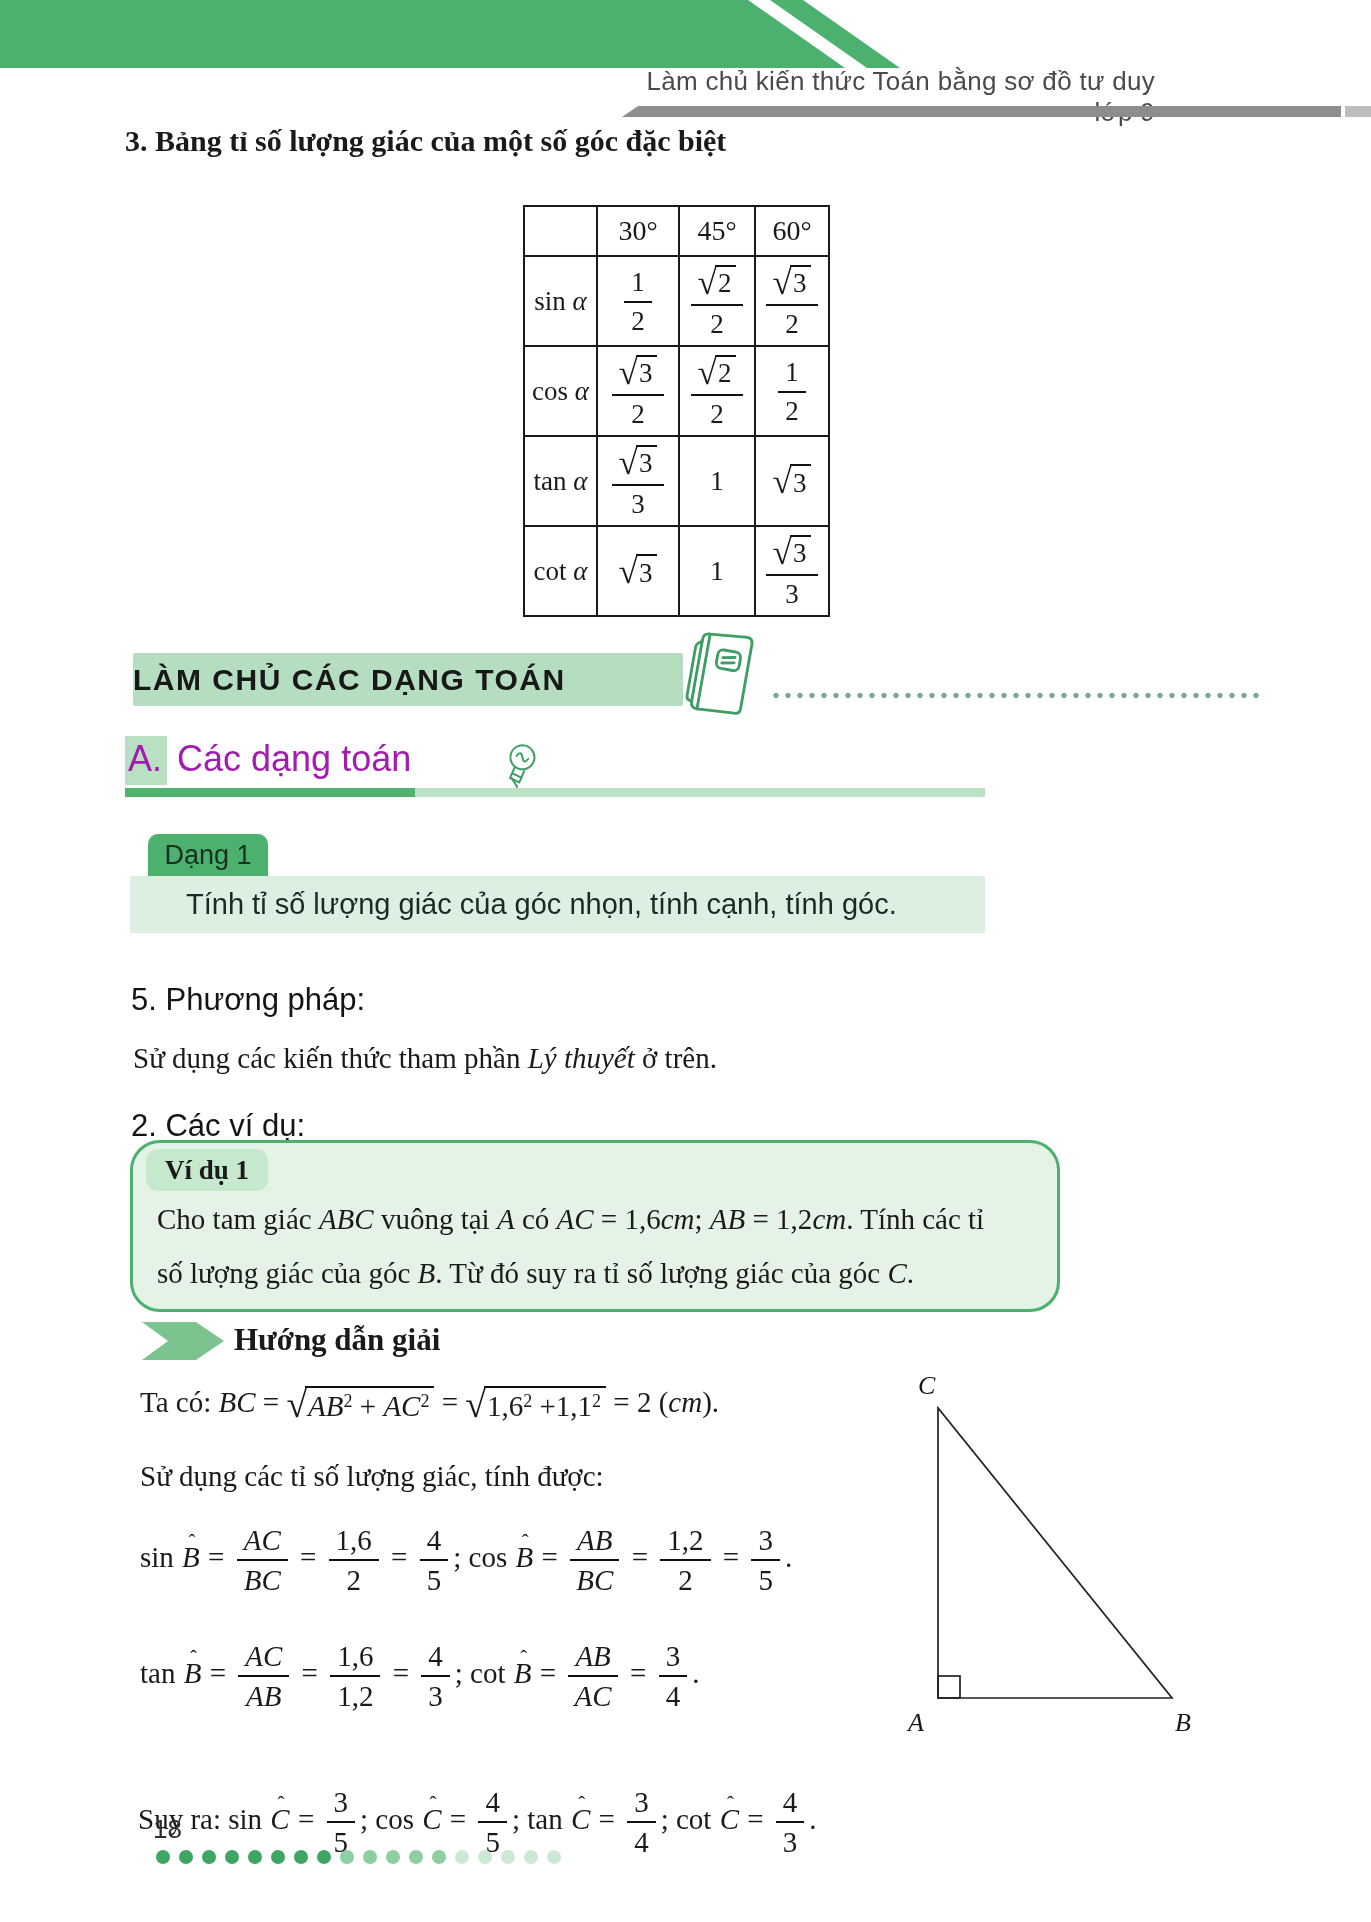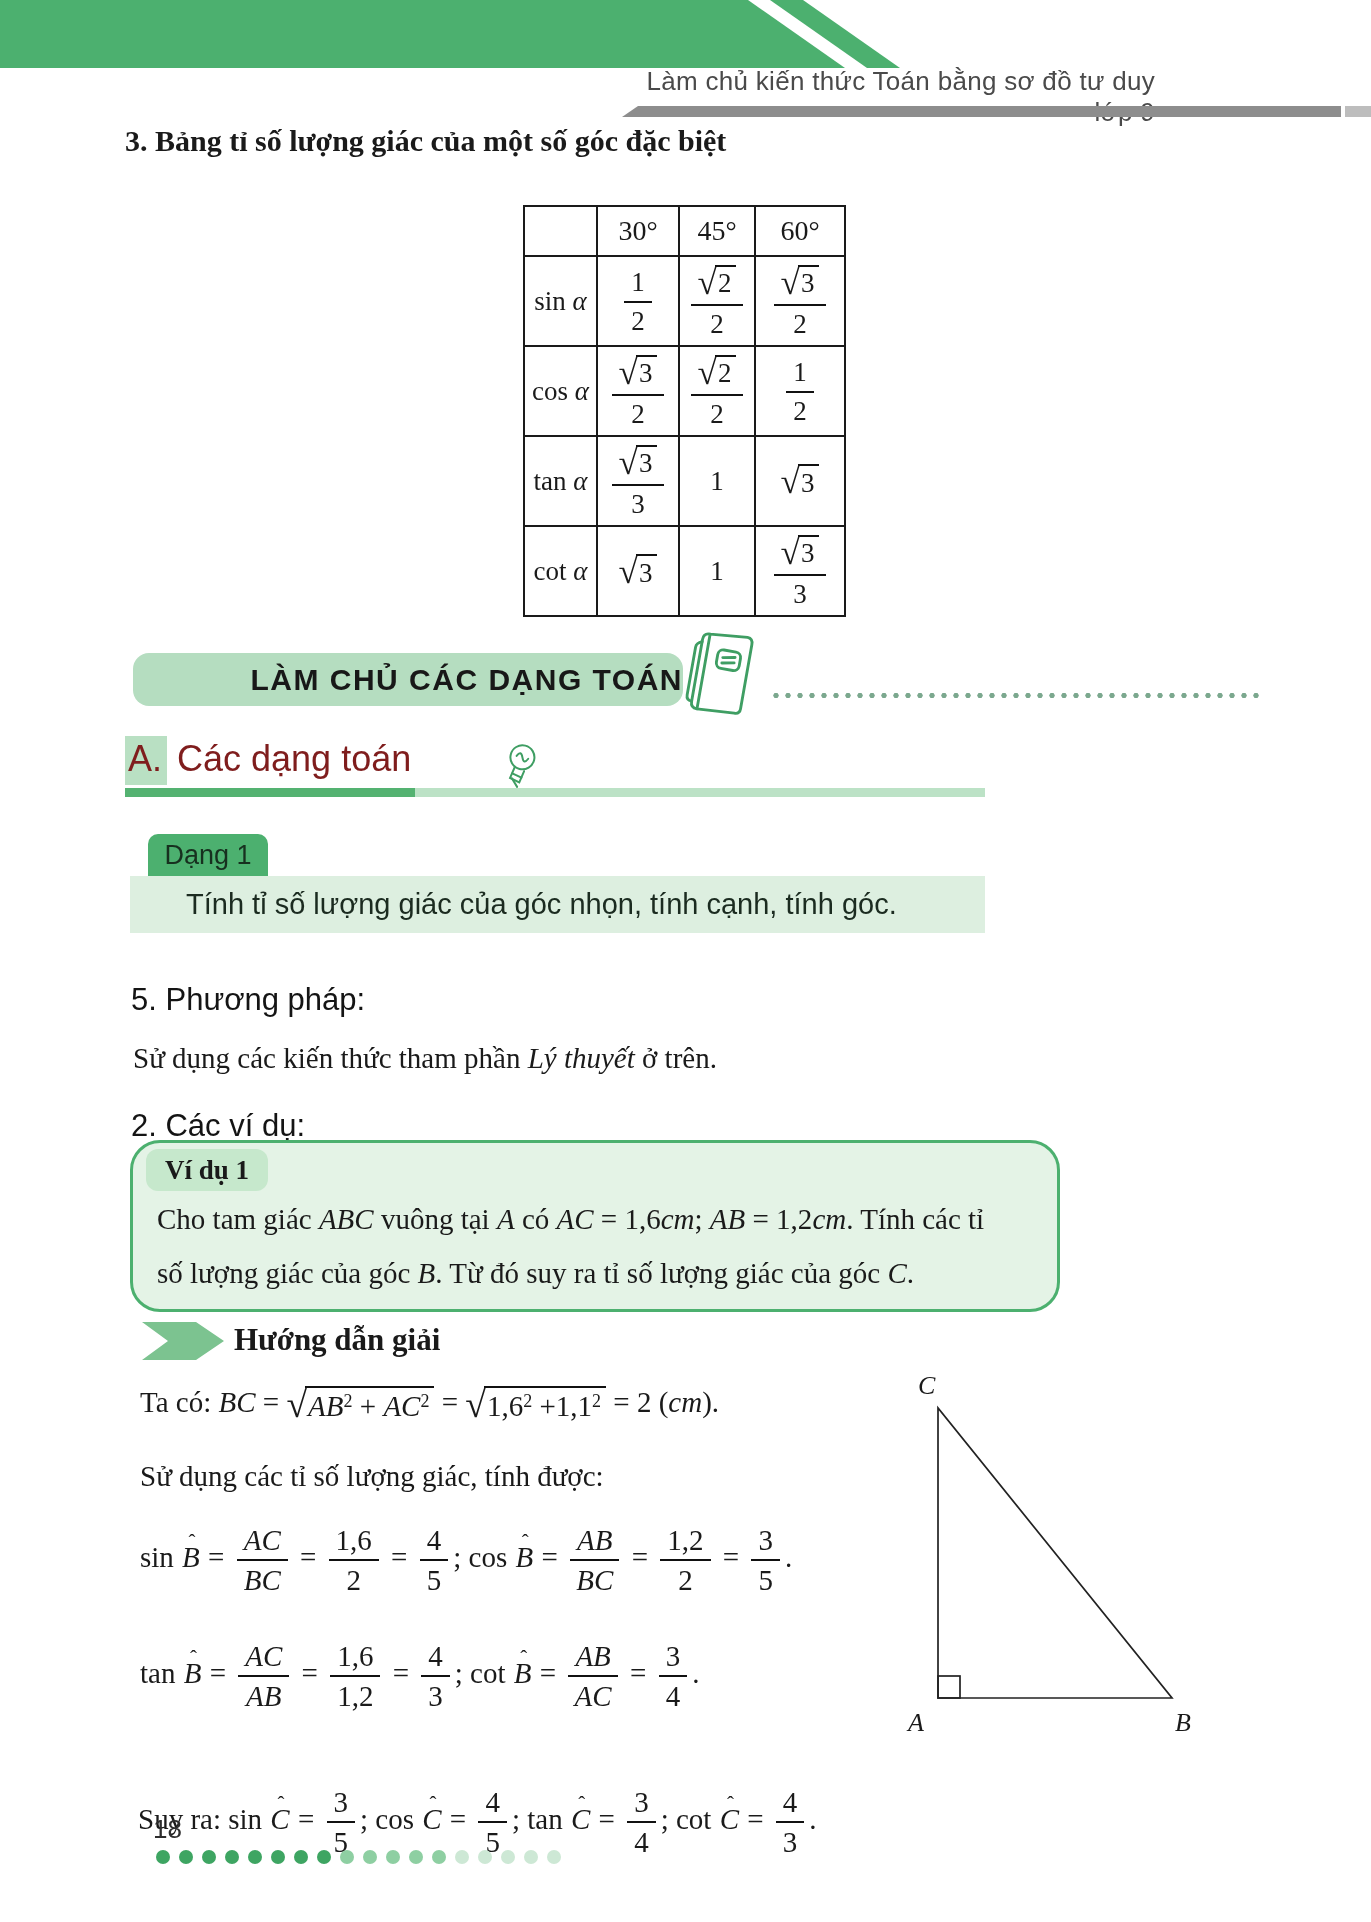--- a/index.html
+++ b/index.html
@@ -26,49 +26,49 @@
 
   
   table.trig { position:absolute; left:523px; top:205px; border-collapse:collapse;
     font-size:27px; text-align:center; }
   table.trig th, table.trig td { border:2px solid #1a1a1a; font-weight:normal; vertical-align:middle; }
   table.trig thead th { height:50px; font-size:28px; }
   table.trig tbody th, table.trig tbody td { height:90px; }
   table.trig th:nth-child(1), table.trig td:nth-child(1) { width:73px; }
   table.trig th:nth-child(2), table.trig td:nth-child(2) { width:82px; }
   table.trig th:nth-child(3), table.trig td:nth-child(3) { width:76px; }
-  table.trig th:nth-child(4), table.trig td:nth-child(4) { width:90px; }
+  table.trig th:nth-child(4), table.trig td:nth-child(4) { width:74px; }
 
   
   [data-math] { line-height:1.15; }
   .mt, .mi { white-space:pre-wrap; }
   .mi { font-style:italic; }
   .msup { display:inline-block; font-size:0.62em; vertical-align:9px; }
   .frac { display:inline-flex; flex-direction:column; align-items:center;
     vertical-align:middle; margin:0 5px; line-height:1.05; }
   .fnum { display:inline-block; border-bottom:2px solid #111; padding:1px 7px 4px; }
   .fden { display:inline-block; padding-top:4px; }
   .sqrt { display:inline-flex; align-items:flex-start; vertical-align:middle; }
   .srad { font-size:1.3em; line-height:1; margin-right:-2px; }
   .scon { display:inline-block; border-top:2px solid #111; padding:2px 5px 0 3px; }
   .hat { position:relative; display:inline-block; padding:0 1px; }
   .hmark { position:absolute; top:-0.52em; left:55%; transform:translateX(-50%);
     font-size:0.72em; font-style:normal; }
 
   
   .pill { position:absolute; left:133px; top:653px; width:550px; height:53px;
-    background:#b5ddc0; border-radius:16px; text-align:right; line-height:53px;
+    background:#b5ddc0; border-radius:2px; text-align:left; line-height:53px;
     font-size:30px; font-weight:bold; letter-spacing:1.5px; color:#181818; }
   .book-icon { position:absolute; left:688px; top:630px; }
   .dotted-line { position:absolute; left:770px; top:692px; width:495px; height:7px;
     background-image:radial-gradient(circle,#7ba88e 2.4px,transparent 2.9px);
     background-size:12px 7px; background-repeat:repeat-x; }
 
   
-  .sectionA { position:absolute; left:125px; top:738px; font-size:36px; color:#7f1d1d; }
+  .sectionA { position:absolute; left:125px; top:738px; font-size:36px; color:#a21caf; }
   .a-block { background:#b9e0c3; padding:2px 5px 6px 3px; }
   .bulb-icon { position:absolute; left:500px; top:740px; }
   .underline-dark { position:absolute; left:125px; top:788px; width:290px; height:9px; background:#54b271; }
   .underline-light { position:absolute; left:415px; top:788px; width:570px; height:9px; background:#bce2c6; }
 
   
   .dang-badge { position:absolute; left:148px; top:834px; width:120px; height:42px;
     background:#4cb06f; border-radius:10px 10px 0 0; text-align:center; line-height:42px;
     font-size:27px; color:#17301f; }
   .dang-band { position:absolute; left:130px; top:876px; width:855px; height:57px;

